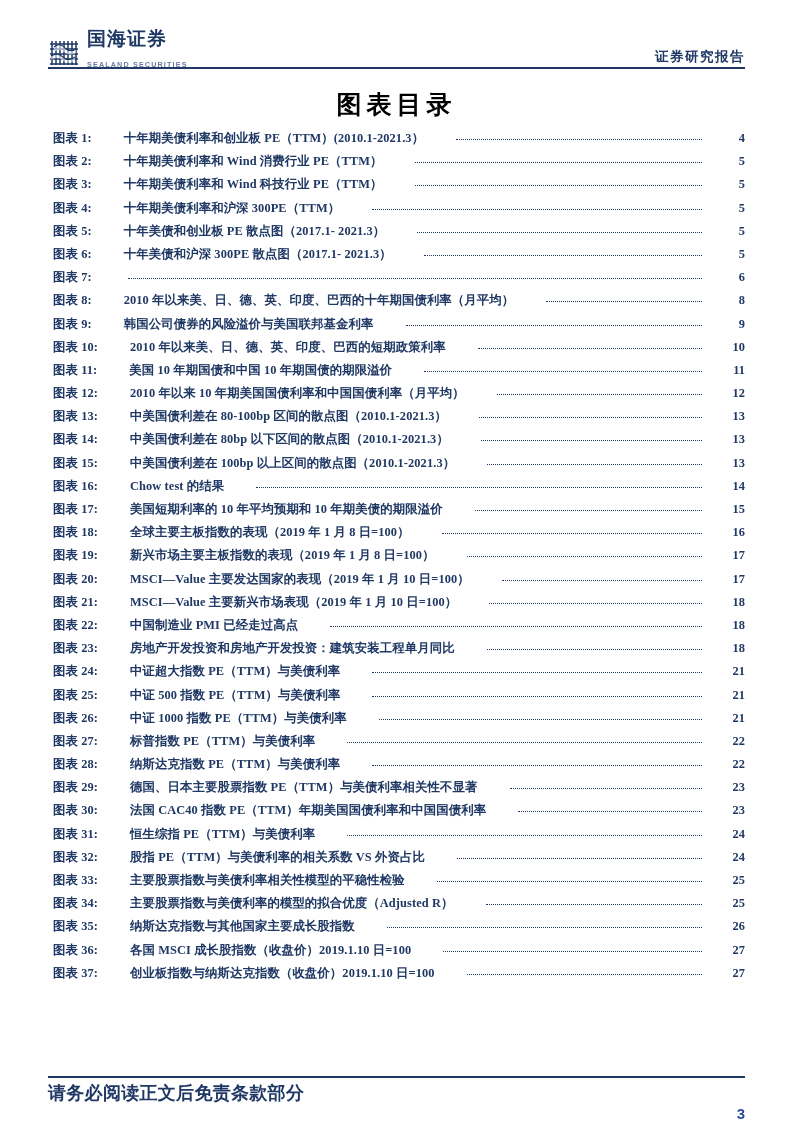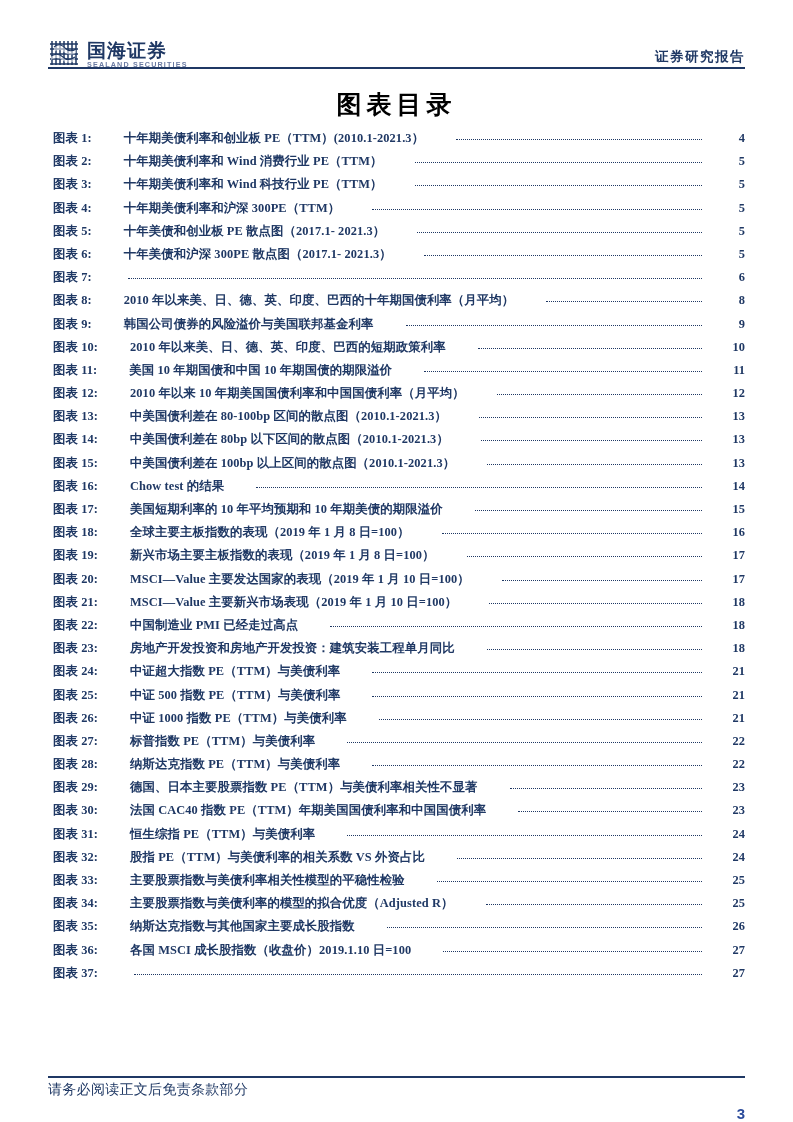--- a/index.html
+++ b/index.html
@@ -56,21 +56,21 @@
     color: #1f3864;
     letter-spacing: 1px;
     line-height: 1.05;
   }
   .brand-en {
     font-family: "Liberation Sans", "DejaVu Sans", sans-serif;
     font-size: 7.2px;
     font-weight: bold;
     color: #6b7ba3;
     letter-spacing: 1.15px;
-    margin-top: 0;
+    margin-top: 12px;
   }
   .header-right {
     font-family: "Liberation Serif", "DejaVu Serif", serif;
     font-size: 13.5px;
     font-weight: bold;
     color: #1f3864;
     letter-spacing: 1.5px;
     padding-bottom: 2px;
   }
   .header-rule {
@@ -151,22 +151,22 @@
     position: absolute;
     left: 48px;
     top: 1081px;
     width: 697px;
     display: flex;
     align-items: flex-start;
     justify-content: space-between;
   }
   .footer-note {
     font-family: "Liberation Serif", "DejaVu Serif", serif;
-    font-size: 14px;
-    font-weight: normal;
+    font-size: 18px;
+    font-weight: bold;
     color: #1f3864;
     letter-spacing: 0.3px;
   }
   .footer-page {
     position: absolute;
     right: 0;
     top: 24px;
     font-family: "Liberation Sans", "DejaVu Sans", sans-serif;
     font-size: 15px;
     font-weight: bold;
@@ -416,20 +416,21 @@
         <span class="toc-page">26</span>
       </div>
       <div class="toc-entry">
         <span class="toc-label">图表 36:</span>
         <span class="toc-text">各国 MSCI 成长股指数（收盘价）2019.1.10 日=100</span>
         <span class="toc-leader"></span>
         <span class="toc-page">27</span>
       </div>
       <div class="toc-entry">
         <span class="toc-label">图表 37:</span>
+        <span class="toc-text">创业板指数与纳斯达克指数（收盘价）2019.1.10 日=100</span>
         <span class="toc-leader"></span>
         <span class="toc-page">27</span>
       </div>
     </div>
 
   <div class="footer-rule"></div>
   <div class="footer">
     <div class="footer-note">请务必阅读正文后免责条款部分</div>
     <div class="footer-page">3</div>
   </div>

